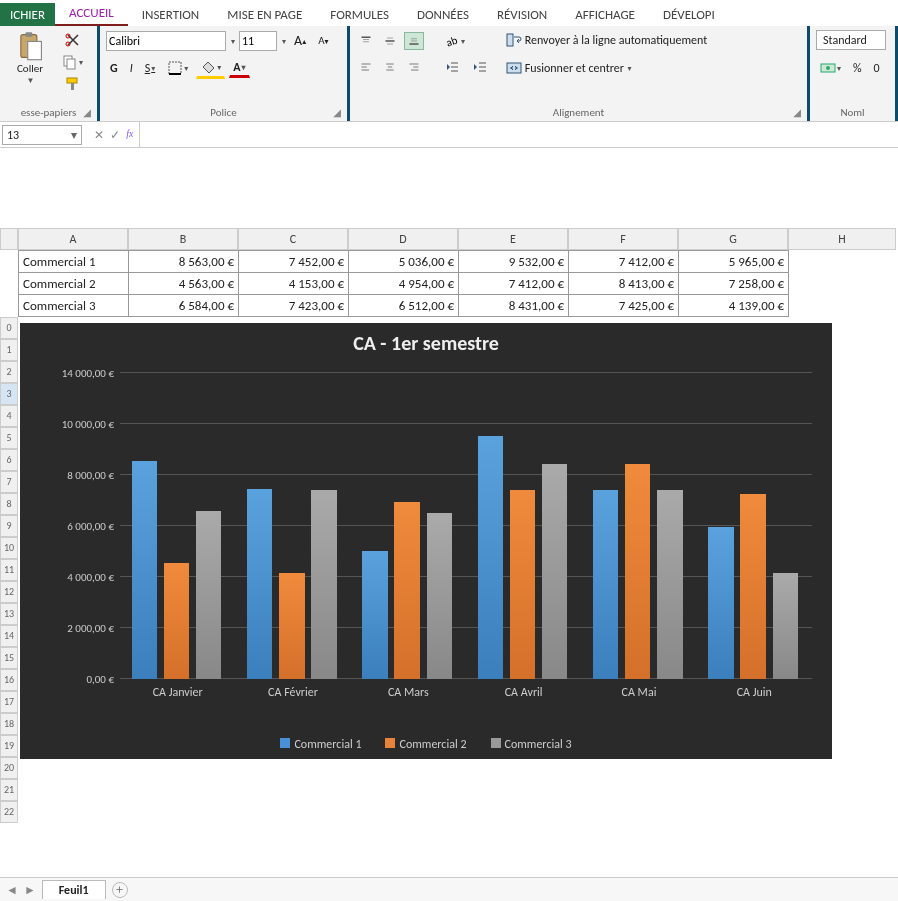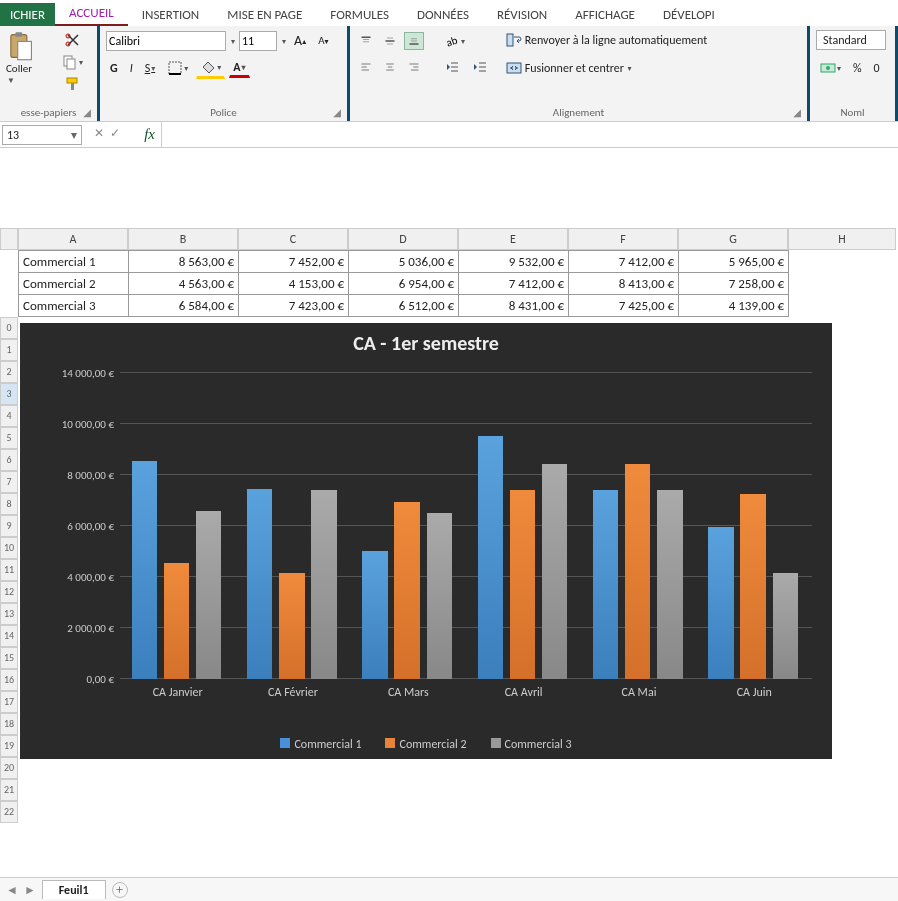--- a/index.html
+++ b/index.html
@@ -25,30 +25,30 @@
   .fontsize { width: 38px; }
   .icon { width:16px; height:16px; display:inline-block; }
   .underline { text-decoration: underline; }
   .border-bottom-red { border-bottom:3px solid #c00;}
   .border-bottom-yellow { border-bottom:3px solid #fc0;}
   .align-btn { width:20px; height:18px; }
   .align-btn.sel { background:#cde6d6; border:1px solid #8ab89e;}
   .std-box { border:1px solid #aaa; background:#fff; padding:1px 6px; height:20px; display:flex; align-items:center; width:70px;}
 
   
-  .paste-big { display:flex; flex-direction:column; width:48px;}
+  .paste-big { display:flex; flex-direction:column; align-items:center; width:48px;}
   .paste-big svg{width:28px;height:32px;}
   .paste-label{font-size:11px;}
 
   
   .fbar { display:flex; align-items:center; height:26px; border-bottom:1px solid #ccc; }
   .namebox { width:80px; border:1px solid #aaa; padding:1px 4px; margin:2px 6px 2px 2px; height:20px; display:flex; align-items:center;}
   .namebox .dd{margin-left:auto;color:#666;}
   .fx-btns{display:flex;gap:6px;color:#888;padding:0 6px;}
-  .fx-lbl{font-style:italic;font-family:'Times New Roman',serif;font-size:15px;color:#14532d;margin-left:18px;}
+  .fx-lbl{font-style:italic;font-family:'Times New Roman',serif;font-size:10px;color:#8b5cf6;}
   .formula-input{flex:1;border:none;border-left:1px solid #ccc;height:100%;padding:0 4px;}
 
   
   .colhdrs{display:flex;margin-top:80px;height:22px;}
   .colhdrs .sp{width:18px;border:1px solid #ccc;background:#f0f0f0;}
   .colhdrs .ch{width:110px;text-align:center;border:1px solid #ccc;background:#f0f0f0;color:#444;line-height:20px;}
 
   
   .grid{margin-left:18px;}
   table.data{border-collapse:collapse;}
@@ -319,21 +319,21 @@
       <td class="num">7 452,00 €</td>
       <td class="num">5 036,00 €</td>
       <td class="num">9 532,00 €</td>
       <td class="num">7 412,00 €</td>
       <td class="num">5 965,00 €</td>
     </tr>
     <tr>
       <td class="rowhdr">Commercial 2</td>
       <td class="num">4 563,00 €</td>
       <td class="num">4 153,00 €</td>
-      <td class="num">6 954,00 €</td>
+      <td class="num">4 954,00 €</td>
       <td class="num">7 412,00 €</td>
       <td class="num">8 413,00 €</td>
       <td class="num">7 258,00 €</td>
     </tr>
     <tr>
       <td class="rowhdr">Commercial 3</td>
       <td class="num">6 584,00 €</td>
       <td class="num">7 423,00 €</td>
       <td class="num">6 512,00 €</td>
       <td class="num">8 431,00 €</td>

